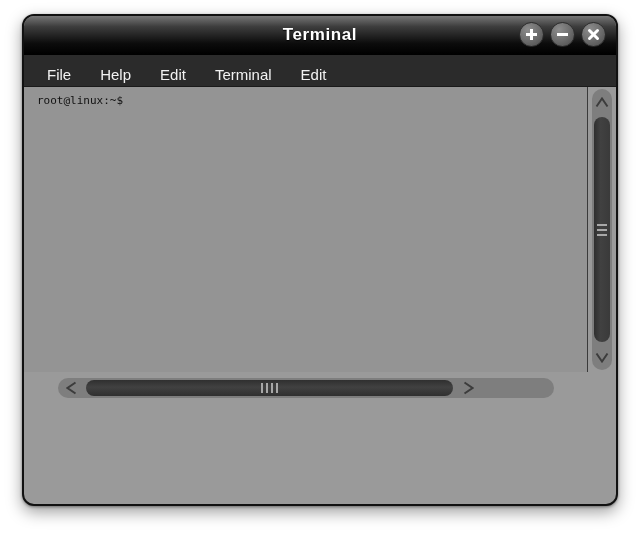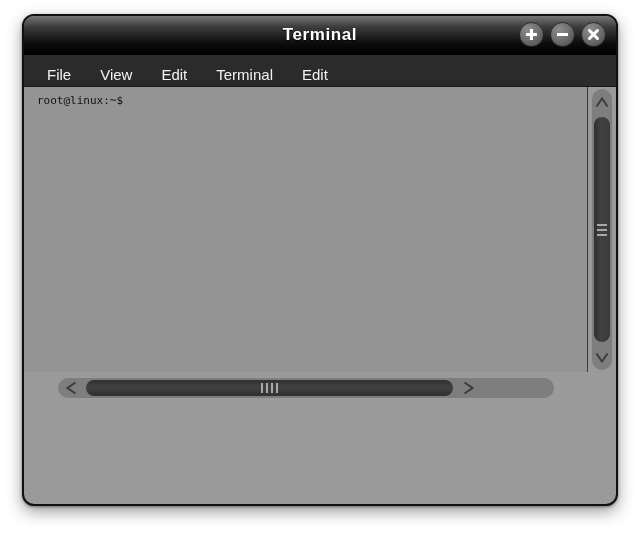--- a/index.html
+++ b/index.html
@@ -269,21 +269,21 @@
               <line x1="10.5" y1="2.5" x2="2.5" y2="10.5"></line>
             </g>
           </svg>
         </div>
 
       </div>
     </div>
 
     <div class="menubar">
       <div class="menu-item">File</div>
-      <div class="menu-item">View</div>
+      <div class="menu-item">Help</div>
       <div class="menu-item">Edit</div>
       <div class="menu-item">Terminal</div>
       <div class="menu-item">Edit</div>
     </div>
 
     <div class="body-area">
 
       <div class="term-wrap">
         <div class="term-text">root@linux:~$</div>
       </div>

